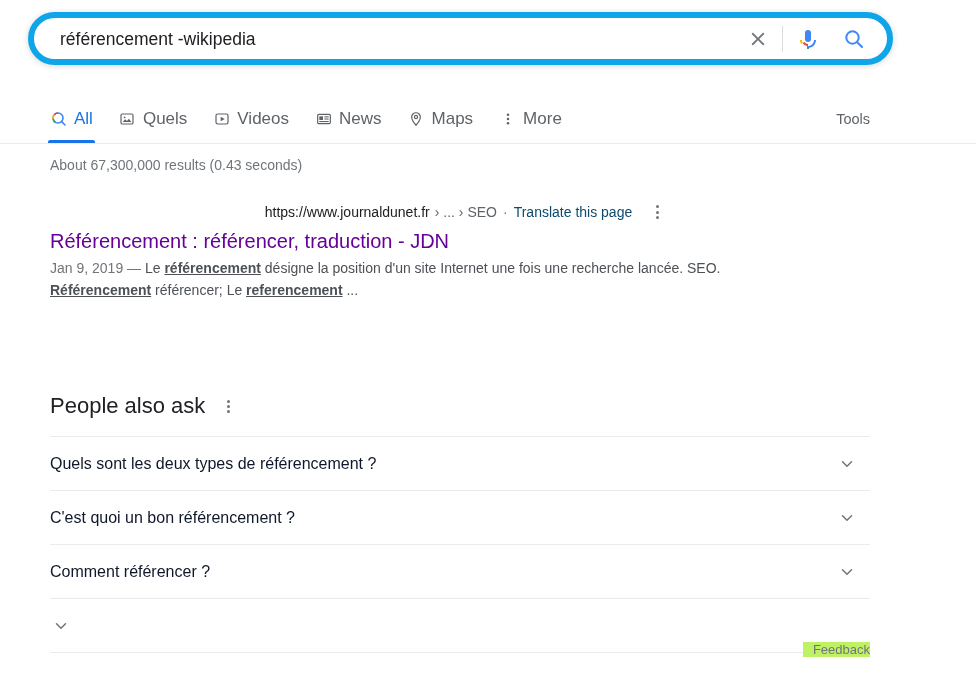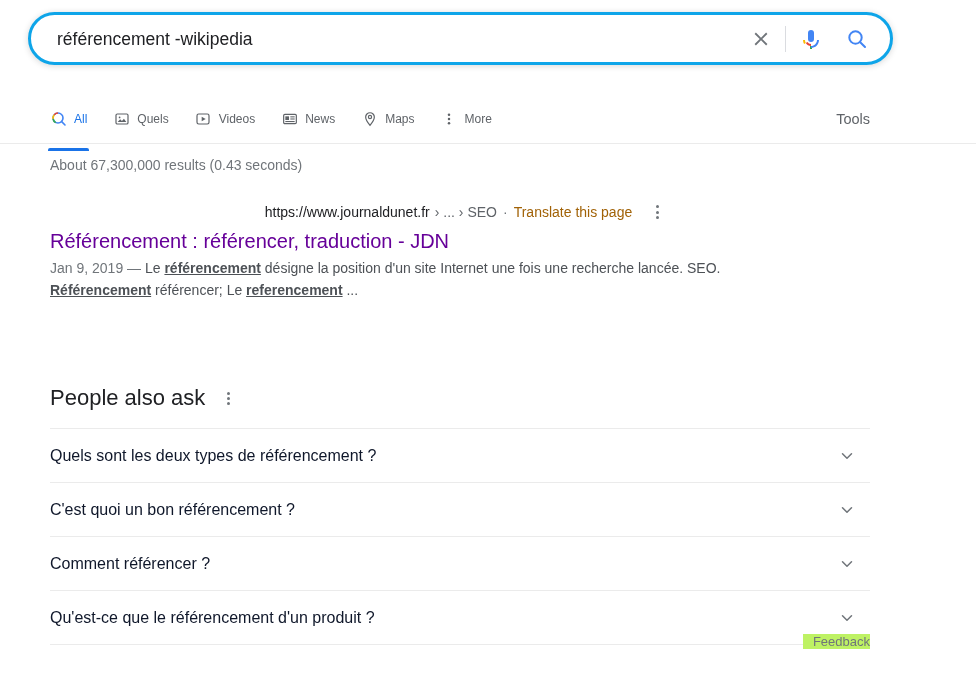--- a/index.html
+++ b/index.html
@@ -23,21 +23,21 @@
     top: 12px;
     width: 865px;
     height: 53px;
   }
   .search-box {
     display: flex;
     align-items: center;
     width: 100%;
     height: 100%;
     box-sizing: border-box;
-    border: 3px solid #0ea5e9;
+    border: 6px solid #0ea5e9;
     border-radius: 27px;
     background: #fff;
     box-shadow: 0 1px 6px rgba(32,33,36,0.18);
   }
   .search-input {
     flex: 1;
     border: none;
     outline: none;
     font-size: 17.5px;
     font-family: "Liberation Sans", "DejaVu Sans", sans-serif;
@@ -87,23 +87,23 @@
     position: relative;
     height: 100%;
     padding-left: 50px;
     display: flex;
     align-items: flex-start;
   }
   .tab {
     display: flex;
     align-items: center;
     height: 46px;
-    padding: 0 0 8px 0;
+    padding: 0 0 0 0;
     margin-right: 26px;
-    font-size: 12px;
+    font-size: 17px;
     color: #5f6368;
     cursor: pointer;
     position: relative;
     text-decoration: none;
     white-space: nowrap;
   }
   .tab .t-icon {
     display: inline-flex;
     align-items: center;
     justify-content: center;
@@ -153,21 +153,21 @@
     align-items: center;
     font-size: 14px;
     line-height: 20px;
     margin-bottom: 4px;
     justify-content: center;
   }
   .url-text { color: #202124; }
   .url-crumb { color: #5f6368; }
   .url-dot { color: #70757a; margin: 0 6px; }
   .translate-link {
-    color: #a16207;
+    color: #0c4a6e;
     cursor: pointer;
     text-decoration: none;
   }
   .kebab {
     display: inline-flex;
     flex-direction: column;
     justify-content: space-between;
     height: 14px;
     margin-left: 18px;
     cursor: pointer;
@@ -195,21 +195,21 @@
     color: #4d5156;
     max-width: 740px;
   }
   .snippet .date { color: #70757a; }
   .snippet b { color: #4d5156; font-weight: bold; text-decoration: underline; }
 
   
   .paa {
     position: absolute;
     left: 50px;
-    top: 384px;
+    top: 392px;
     width: 820px;
   }
   .paa-head {
     display: flex;
     align-items: center;
     margin-bottom: 16px;
   }
   .paa-title {
     font-size: 22px;
     line-height: 28px;
@@ -419,21 +419,20 @@
     </div>
     <div class="paa-item">
       <span class="paa-q">Comment référencer ?</span>
       <span class="chev">
         <svg width="18" height="18" viewBox="0 0 24 24">
             <path d="M6 9l6 6 6-6" fill="none" stroke="#70757a" stroke-width="2" stroke-linecap="round" stroke-linejoin="round"></path>
           </svg>
       </span>
     </div>
     <div class="paa-item">
-      <span class="paa-q">Qu'est-ce que le référencement d'un produit ?</span>
       <span class="chev">
         <svg width="18" height="18" viewBox="0 0 24 24">
             <path d="M6 9l6 6 6-6" fill="none" stroke="#70757a" stroke-width="2" stroke-linecap="round" stroke-linejoin="round"></path>
           </svg>
       </span>
     </div>
   </div>
 
   <div class="feedback-row">
     <span class="feedback">Feedback</span>

